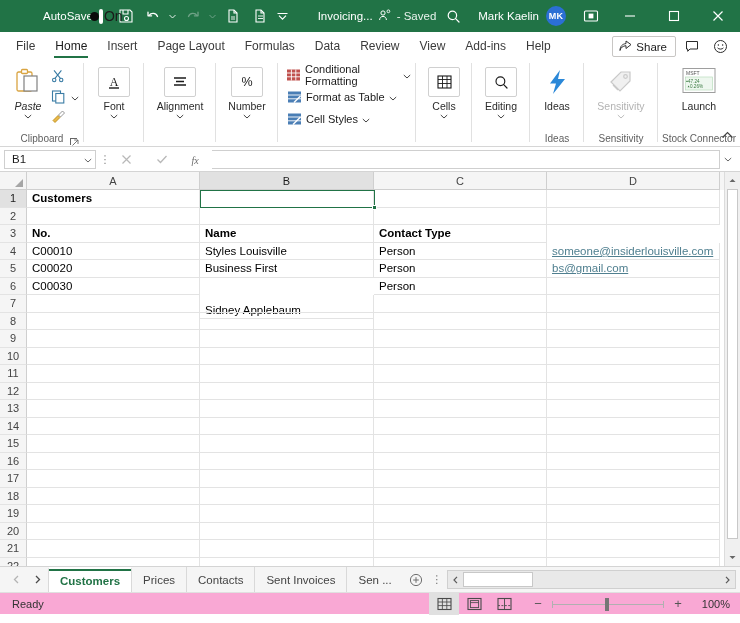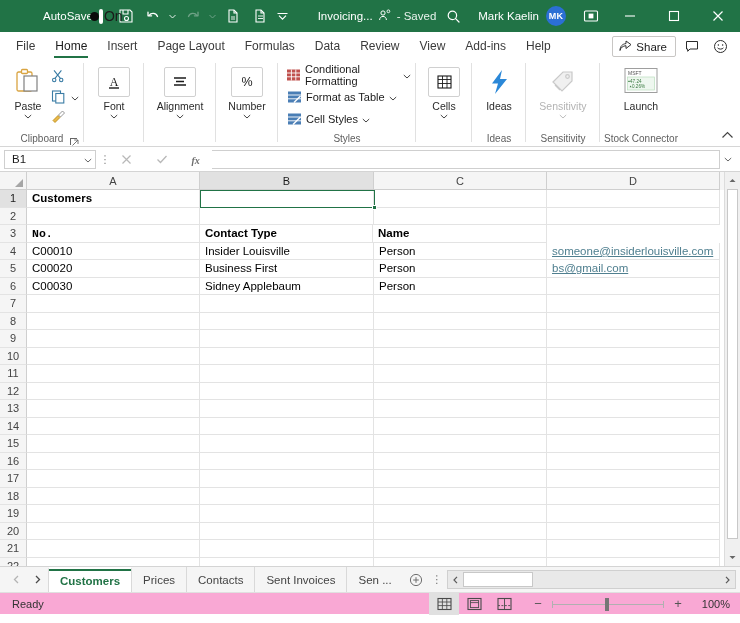--- a/index.html
+++ b/index.html
@@ -107,21 +107,21 @@
     height: 25px; display:flex; align-items:center; background:#fff;
     border-bottom:1px solid #d4d4d4; padding: 0 4px;
   }
   .namebox {
     width:92px; height:19px; border:1px solid #cfcfcf; background:#fff;
     display:flex; align-items:center; padding: 0 3px 0 7px; font-size:11.5px; color:#1b1b1b;
     cursor:text;
   }
   .namebox .nb-caret { margin-left:auto; }
   .fb-dots { width:18px; text-align:center; color:#8a8a8a; font-size:11px; cursor:pointer;}
-  .fb-btns { display:flex; align-items:flex-end; gap:12px;font-weight:bold; }
+  .fb-btns { display:flex; align-items:flex-end; gap:12px; }
   .fb-btn { width:24px;height:20px;display:flex;align-items:center;justify-content:center;cursor:pointer;}
   .fx-input {
     flex:1; height:19px; border:1px solid #cfcfcf; border-left:none; background:#fff; margin-left:2px;
     font-size:11.5px; color:#1b1b1b; padding:0 6px; outline:none; display:flex; align-items:center;
   }
   .fb-expand { width:16px;height:20px;display:flex;align-items:center;justify-content:center;cursor:pointer;}
 
   
   .grid-wrap { position:relative; height: 394px; background:#fff; overflow:hidden; }
   .colhead-row { display:flex; height:18px; background:#f5f5f5;}
@@ -359,21 +359,21 @@
             <circle cx="9.6" cy="6" r="0.75" fill="#2b2b2b"></circle>
             <path d="M4.8 9.2c0.9 1.3 4.5 1.3 5.4 0" fill="none" stroke="#2b2b2b" stroke-width="1" stroke-linecap="round"></path>
           </svg>
       </div>
     </div>
   </div>
 
   <div class="ribbon">
 
     <div class="rgroup" style="width:84px;">
-      <div class="rgroup-items" style="padding-left:8px;">
+      <div class="rgroup-items" style="padding-left:8px;font-style:italic;">
         <div class="bigbtn" style="width:40px;">
           <div class="ic">
             <svg width="30" height="30" viewBox="0 0 30 30">
               <rect x="4" y="5" width="15" height="19" rx="1.5" fill="#fff" stroke="#d9a441" stroke-width="1.3"></rect>
               <rect x="8.5" y="2.5" width="6" height="4" rx="1" fill="#fff" stroke="#d9a441" stroke-width="1.3"></rect>
               <rect x="11" y="9" width="13" height="15" fill="#fff" stroke="#808080" stroke-width="1.2"></rect>
             </svg>
           </div>
           <div class="lbl">Paste</div>
           <div class="dn">
@@ -532,21 +532,20 @@
               </svg>
           </span>
           <span>Cell Styles</span>
           <span>
             <svg width="8" height="5" viewBox="0 0 8 5">
                 <path d="M0.8 1 L4 4 L7.2 1" fill="none" stroke="#444" stroke-width="1"></path>
               </svg>
           </span>
         </div>
       </div>
-      <div class="rgroup-label">Styles</div>
       <div class="sep"></div>
     </div>
 
     <div class="rgroup" style="width:56px;">
       <div class="rgroup-items" style="justify-content:center;">
         <div class="bigbtn" style="width:50px;">
           <div class="ic">
             <div class="ctrlbox">
               <svg width="17" height="16" viewBox="0 0 17 16">
                   <rect x="2" y="2" width="13" height="12" fill="none" stroke="#1b1b1b" stroke-width="1.1"></rect>
@@ -559,20 +558,42 @@
             <svg width="8" height="5" viewBox="0 0 8 5">
                 <path d="M0.8 1 L4 4 L7.2 1" fill="none" stroke="#444" stroke-width="1"></path>
               </svg>
           </div>
         </div>
       </div>
       <div class="rgroup-label"></div>
       <div class="sep"></div>
     </div>
 
+    <div class="rgroup" style="width:58px;">
+      <div class="rgroup-items" style="justify-content:center;">
+        <div class="bigbtn" style="width:52px;">
+          <div class="ic">
+            <div class="ctrlbox">
+              <svg width="17" height="17" viewBox="0 0 17 17">
+                  <circle cx="7.4" cy="7.2" r="4.4" fill="none" stroke="#1b1b1b" stroke-width="1.15"></circle>
+                  <path d="M10.7 10.6 L14 14" stroke="#1b1b1b" stroke-width="1.2" stroke-linecap="round"></path>
+                </svg>
+            </div>
+          </div>
+          <div class="lbl">Editing</div>
+          <div class="dn">
+            <svg width="8" height="5" viewBox="0 0 8 5">
+                <path d="M0.8 1 L4 4 L7.2 1" fill="none" stroke="#444" stroke-width="1"></path>
+              </svg>
+          </div>
+        </div>
+      </div>
+      <div class="rgroup-label"></div>
+      <div class="sep"></div>
+    </div>
 
     <div class="rgroup" style="width:54px;">
       <div class="rgroup-items" style="justify-content:center;">
         <div class="bigbtn" style="width:48px;">
           <div class="ic">
             <svg width="26" height="28" viewBox="0 0 26 28">
                 <path d="M16 2 L6 15.5h6L9 26 L21 11h-7z" fill="#2b88d8"></path>
               </svg>
           </div>
           <div class="lbl">Ideas</div>
@@ -710,39 +731,39 @@
             <div class="cell" style="width: 173px;"></div>
             <div class="cell" style="width: 173px;"></div>
           </div>
           <div class="grow">
             <div class="cell" style="width: 173px;"></div>
             <div class="cell" style="width: 174px;"></div>
             <div class="cell" style="width: 173px;"></div>
             <div class="cell" style="width: 173px;"></div>
           </div>
           <div class="grow">
-            <div class="cell bold" style="width: 173px; font-family: Liberation Mono, monospace;">No.</div>
+            <div class="cell bold" style="width: 173px;">No.</div>
+            <div class="cell bold" style="width: 174px;">Name</div>
             <div class="cell bold" style="width: 173px;">Contact Type</div>
-            <div class="cell bold" style="width: 174px;">Name</div>
           </div>
           <div class="grow">
             <div class="cell" style="width: 173px;">C00010</div>
-            <div class="cell" style="width: 174px;">Insider Louisville</div>
+            <div class="cell" style="width: 174px;">Styles Louisville</div>
             <div class="cell" style="width: 173px;">Person</div>
             <div class="cell link" style="width: 173px; color: rgb(79, 127, 143);">someone@insiderlouisville.com</div>
           </div>
           <div class="grow">
             <div class="cell" style="width: 173px;">C00020</div>
             <div class="cell" style="width: 174px;">Business First</div>
             <div class="cell" style="width: 173px;">Person</div>
             <div class="cell link" style="width: 173px; color: rgb(79, 127, 143);">bs@gmail.com</div>
           </div>
           <div class="grow">
             <div class="cell" style="width: 173px;">C00030</div>
-            <div class="cell" style="width: 174px;">Sidney Applebaum</div>
+            <div class="cell" style="width: 174px; margin-top: 24px;">Sidney Applebaum</div>
             <div class="cell" style="width: 173px;">Person</div>
             <div class="cell" style="width: 173px;"></div>
           </div>
           <div class="grow">
             <div class="cell" style="width: 173px;"></div>
             <div class="cell" style="width: 174px;"></div>
             <div class="cell" style="width: 173px;"></div>
             <div class="cell" style="width: 173px;"></div>
           </div>
           <div class="grow">

